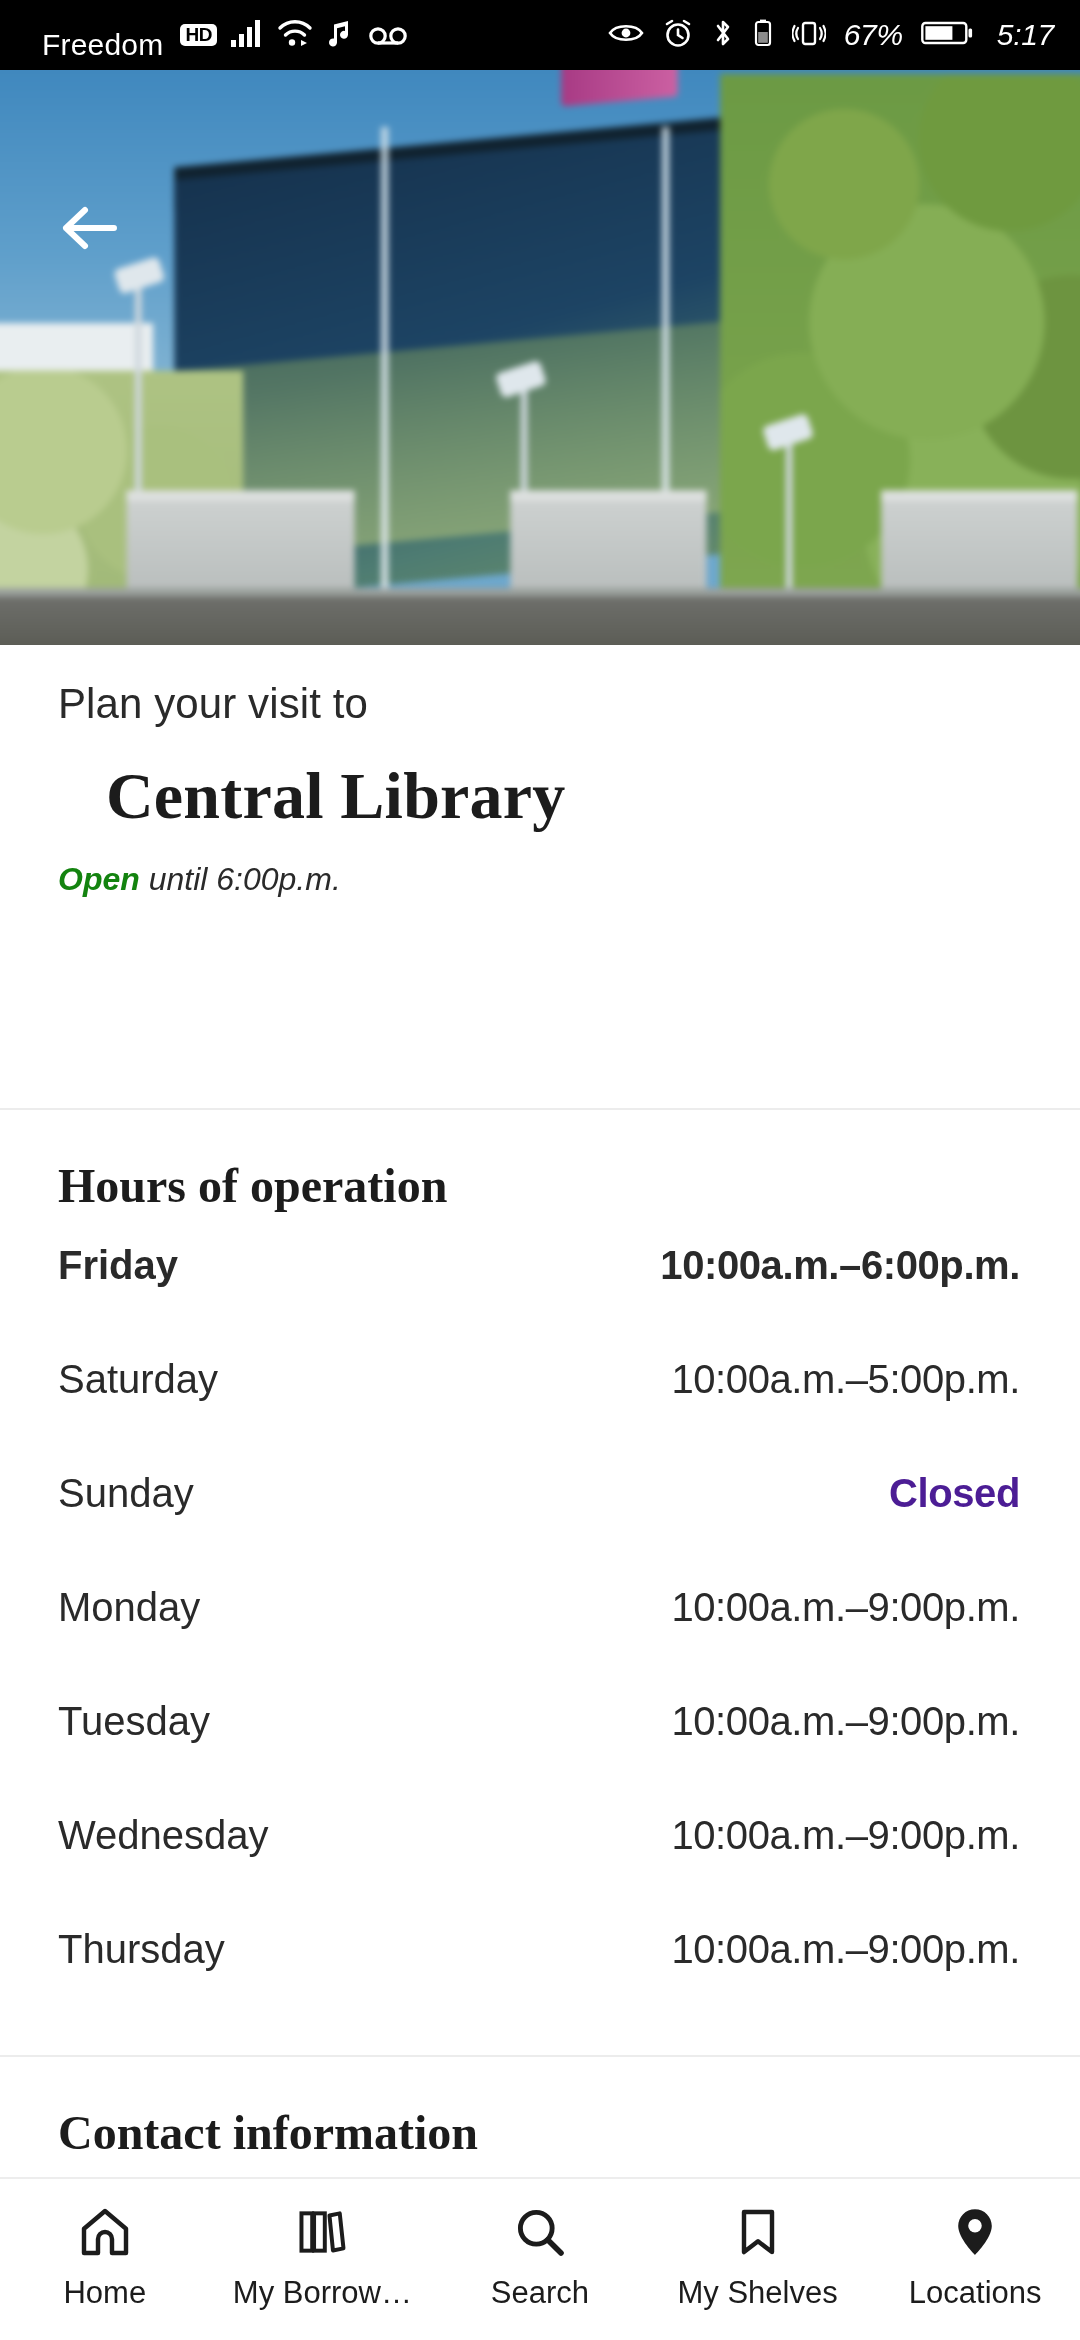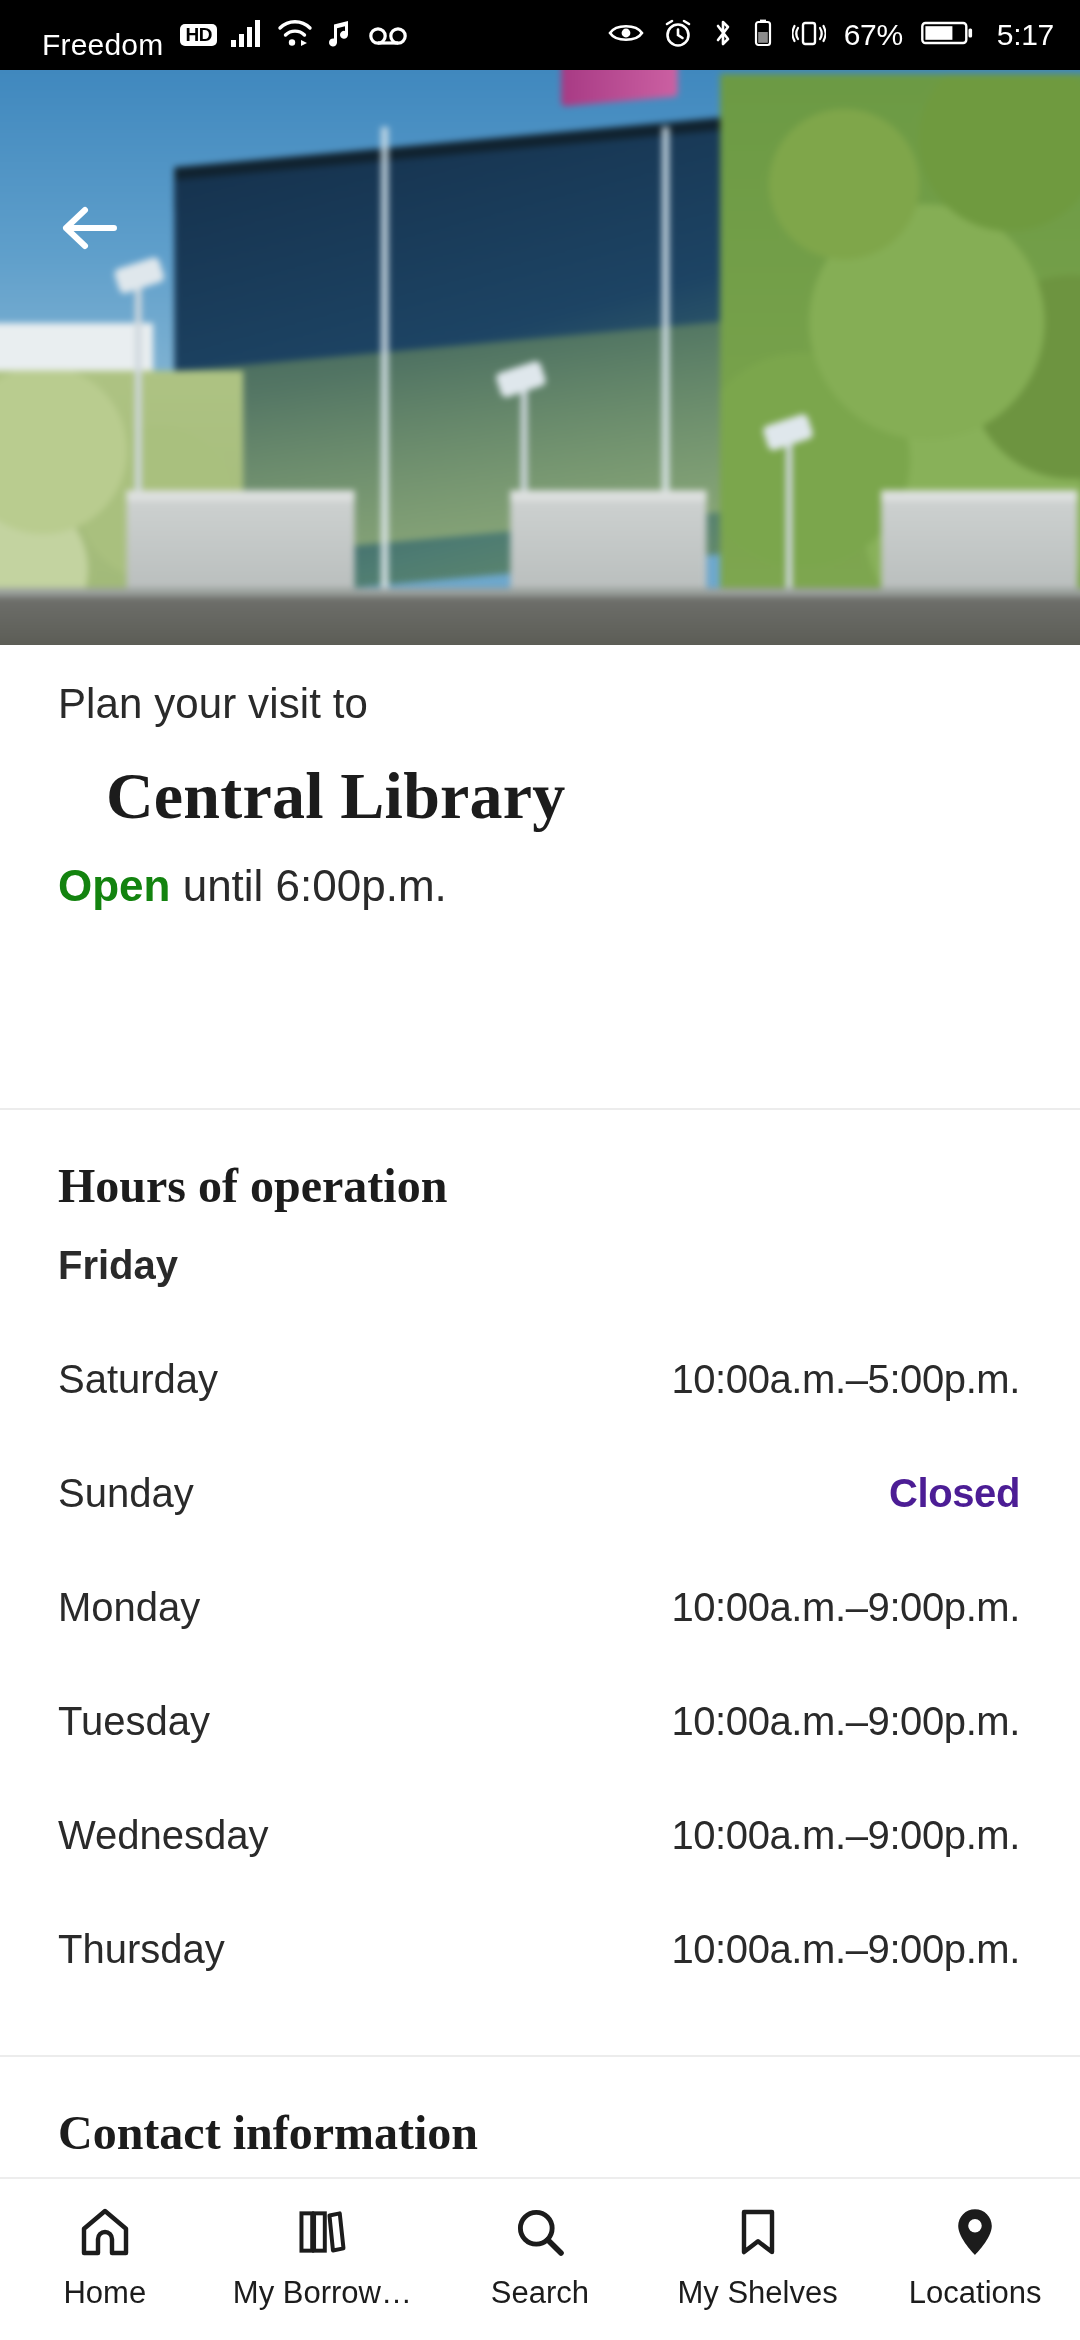--- a/index.html
+++ b/index.html
@@ -13,21 +13,21 @@
 
   
   #status-bar {
     position:absolute; top:0; left:0; width:1080px; height:70px;
     background:#000; color:#fff;
     display:flex; align-items:center; justify-content:space-between;
     padding:0 26px 0 42px;
   }
   .sb-left, .sb-right { display:flex; align-items:center; }
   .sb-left { gap:13px; }
-  .sb-right { gap:18px; }
+  .sb-right { gap:18px;font-style:italic; }
   #carrier-label { font-size:30px; letter-spacing:.2px; font-weight:400;margin-top:20px; }
   #hd-badge {
     font-size:19px; font-weight:700; color:#000; background:#fff;
     border-radius:5px; padding:1px 5px 2px 5px; line-height:1.05;
     letter-spacing:-.5px; margin-left:4px;
   }
   #battery-pct { font-size:30px; letter-spacing:-.3px; }
   #clock-time  { font-size:30px; letter-spacing:-.3px; margin-left:6px; }
   .sb-ico { display:block; }
 
@@ -127,21 +127,21 @@
   #plan-visit-label {
     font-size:42px; color:#2a2a2a; font-weight:400;
     padding:52px 0 0 58px; letter-spacing:.1px;
   }
   #library-name {
     font-family:Liberation Serif, serif;
     font-size:66px; font-weight:700; color:#1c1c1c;
     padding:30px 0 0 58px; letter-spacing:.2px;margin-left:48px;
   }
   #open-status-line {
-    font-size:44px; color:#2a2a2a; padding:27px 0 0 58px;
+    font-size:32px; color:#2a2a2a; padding:27px 0 0 58px;font-style:italic;
   }
   #open-status-word { color:#13830F; font-weight:700; }
   #preferred-row {
     display:flex; align-items:center; gap:14px;
     padding:26px 0 0 58px;
   }
   #preferred-label { font-size:40px; color:#AF8209; }
   #star-icon { line-height:1; }
 
   .divider { position:absolute; left:0; width:1080px; height:2px; background:#ececec; }
@@ -325,20 +325,21 @@
     <div id="open-status-line"><span id="open-status-word">Open</span><span> until 6:00p.m.</span></div>
   </div>
 
   <div class="divider" style="top:1108px;"></div>
 
   <div id="hours-section">
     <div id="hours-heading">Hours of operation</div>
     <div id="hours-table">
         <div class="hours-row is-today">
           <span class="hours-day">Friday</span>
+          <span class="hours-value">10:00a.m.–6:00p.m.</span>
         </div>
         <div class="hours-row">
           <span class="hours-day">Saturday</span>
           <span class="hours-value">10:00a.m.–5:00p.m.</span>
         </div>
         <div class="hours-row is-closed">
           <span class="hours-day">Sunday</span>
           <span class="hours-value">Closed</span>
         </div>
         <div class="hours-row">

